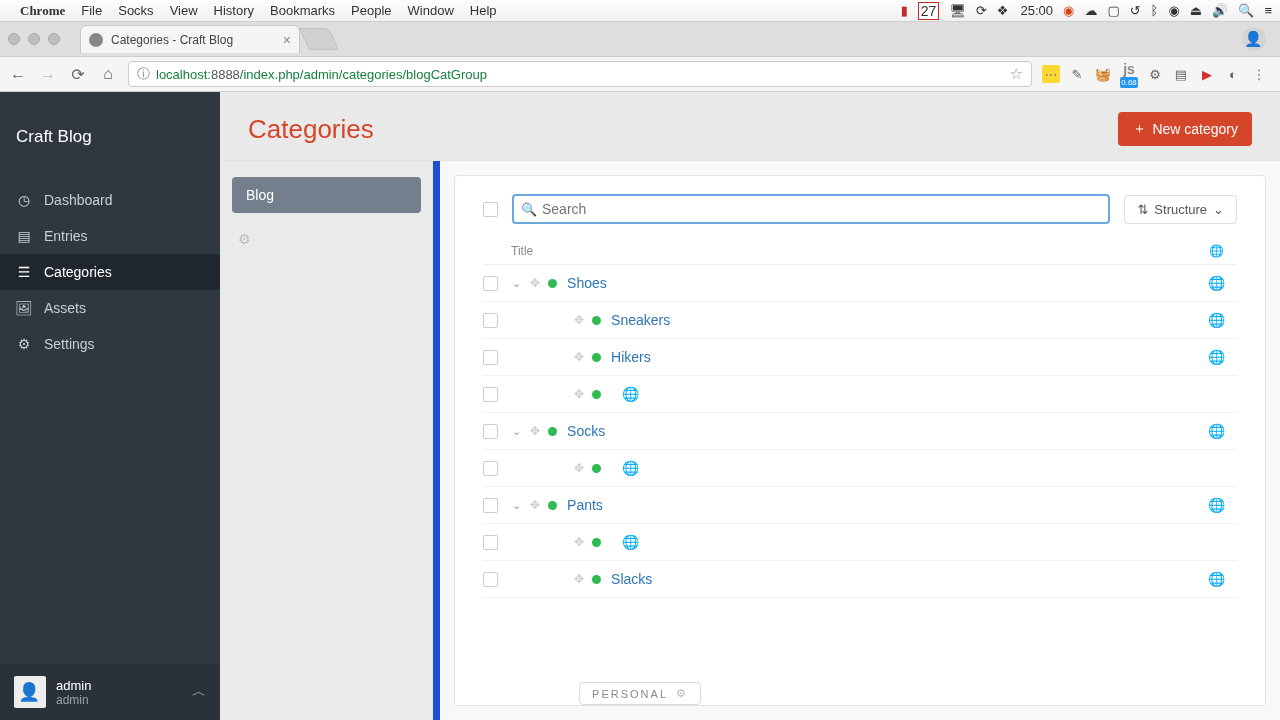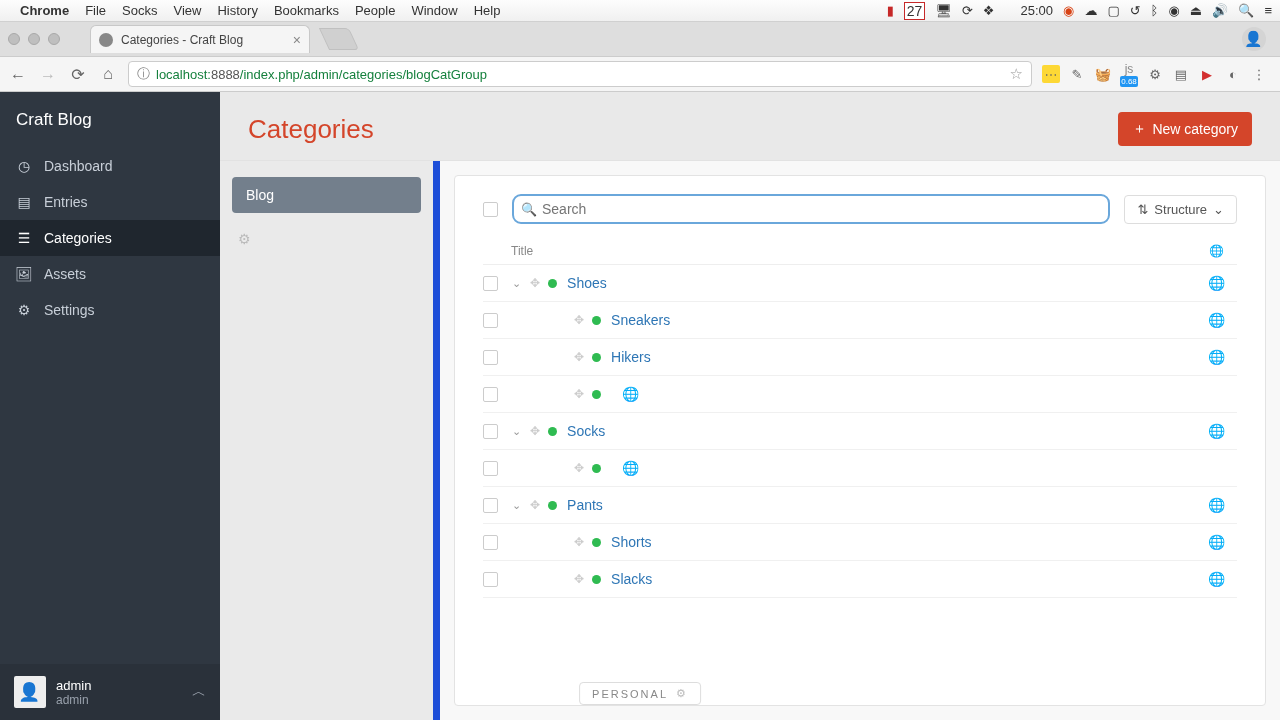--- a/index.html
+++ b/index.html
@@ -2,28 +2,28 @@
 <html><head>
 <meta charset="utf-8">
 <style>
 * { margin: 0; padding: 0; box-sizing: border-box; font-family: -apple-system, BlinkMacSystemFont, "Helvetica Neue", sans-serif; }
 body { background: #f5f5f5; width: 1280px; height: 720px; overflow: hidden; }
 
 
 .mac-menubar { height: 22px; background: linear-gradient(#fdfdfd, #f0f0f0); border-bottom: 1px solid #d0d0d0; display: flex; align-items: center; padding: 0 8px; font-size: 13px; color: #333; }
 .mac-menubar .apple { font-size: 14px; margin-right: 12px; }
 .mac-menubar .menu-item { margin-right: 16px; }
-.mac-menubar .menu-item.bold { font-weight: 600; }
+.mac-menubar .menu-item.bold { font-weight: 600; font-family: Liberation Serif, serif; }
 .mac-menubar .spacer { flex: 1; }
 .mac-menubar .status-icon { margin-left: 10px; font-size: 13px; }
-.mac-menubar .status-text { margin-left: 26px; font-size: 13px; }
+.mac-menubar .status-text { margin-left: 12px; font-size: 13px; }
 
 
 .browser-chrome { background: #dedede; }
-.tab-bar { height: 34px; display: flex; align-items: center; padding: 0 8px 0 8px; gap: 16px; }
+.tab-bar { height: 34px; display: flex; align-items: center; padding: 0 8px 0 8px; gap: 6px; }
 .traffic-lights { display: flex; gap: 8px; margin-right: 14px; }
 .tl { width: 12px; height: 12px; border-radius: 50%; background: #bfbfbf; border: 1px solid #a9a9a9; }
 .tab { background: #f5f5f5; border: 1px solid #c8c8c8; border-bottom: none; border-radius: 6px 6px 0 0; height: 28px; display: flex; align-items: center; padding: 0 8px; font-size: 12px; color: #444; width: 220px; }
 .tab .favicon { width: 14px; height: 14px; border-radius: 50%; background: #888; margin-right: 8px; }
 .tab .close { margin-left: auto; color: #888; font-size: 14px; }
 .newtab { width: 30px; height: 22px; background: #d0d0d0; border-radius: 0 4px 4px 0; display: flex; align-items: center; justify-content: center; color: #888; font-size: 12px; border: 1px solid #c0c0c0; transform: skewX(25deg); margin-left: -2px; }
 .user-chip { margin-left: auto; width: 24px; height: 24px; border-radius: 50%; background: #d4d4d4; display: flex; align-items: center; justify-content: center; color: #777; font-size: 15px; margin-right: 6px;}
 
 .toolbar { height: 36px; background: #f5f5f5; border-top: 1px solid #ccc; border-bottom: 1px solid #ccc; display: flex; align-items: center; padding: 0 8px; gap: 10px; }
 .nav-btn { color: #666; font-size: 16px; display: flex; align-items: center; justify-content: center; width: 20px; }
@@ -34,21 +34,21 @@
 .address-bar .path { color: #555; }
 .address-bar .star { margin-left: auto; color: #999; font-size: 15px; }
 .ext-icons { display: flex; align-items: center; gap: 8px; padding-right: 4px; }
 .ext-icon { width: 18px; height: 18px; display: flex; align-items: center; justify-content: center; font-size: 13px; color: #666; border-radius: 2px; }
 .ext-icon.yellow { background: #fdd835; }
 .ext-badge { font-size: 8px; background: #2196f3; color: #fff; padding: 1px 1px; border-radius: 2px; }
 
 
 .app { display: flex; height: 628px; }
 .sidebar { width: 220px; background: #2f3741; color: #c8cfd8; display: flex; flex-direction: column; }
-.site-name { padding: 18px 16px; font-size: 17px; color: #fff; font-weight: 500; }
+.site-name { padding: 35px 16px; font-size: 17px; color: #fff; font-weight: 500; }
 .nav-list { list-style: none; }
 .nav-item { display: flex; align-items: center; padding: 10px 16px; font-size: 14px; cursor: pointer; gap: 12px; }
 .nav-item.active { background: #1f262e; color: #fff; }
 .nav-icon { width: 16px; height: 16px; display: flex; align-items: center; justify-content: center; font-size: 14px; }
 .sidebar-footer { margin-top: auto; padding: 12px 14px; display: flex; align-items: center; gap: 10px; background: #2a313a; }
 .avatar { width: 32px; height: 32px; background: #eee; border-radius: 2px; display: flex; align-items: center; justify-content: center; color: #999; font-size: 18px; }
 .user-info .uname { color: #fff; font-size: 13px; }
 .user-info .urole { color: #98a0ab; font-size: 12px; }
 .chevup { margin-left: auto; color: #98a0ab; font-size: 14px; }
 
@@ -59,21 +59,21 @@
 
 .content-wrap { display: flex; flex: 1; background: #f8f8f8; border-top: 1px solid #e2e2e2; }
 .groups-col { width: 220px; background: #eaeaea; border-right: 7px solid #1d4ed8; padding: 16px 12px; }
 .group-item { background: #737f8c; color: #fff; padding: 10px 14px; border-radius: 4px; font-size: 14px; font-weight: 500; }
 .group-gear { margin-top: 18px; color: #bbb; font-size: 14px; padding-left: 6px; cursor: pointer; }
 
 .listing-col { flex: 1; padding: 18px 28px; background: #fff; margin: 14px; border-radius: 4px; border: 1px solid #e3e3e3; }
 .listing-toolbar { display: flex; align-items: center; gap: 14px; margin-bottom: 12px; }
 .select-all-cb { width: 15px; height: 15px; border: 1px solid #ccc; border-radius: 2px; background: #fff; cursor: pointer; }
 .search-wrap { flex: 1; position: relative; }
-.search-input { width: 100%; height: 30px; border: 2px solid #6aa7db; border-radius: 9px; padding: 0 10px 0 28px; font-size: 14px; outline: none; }
+.search-input { width: 100%; height: 30px; border: 2px solid #6aa7db; border-radius: 4px; padding: 0 10px 0 28px; font-size: 14px; outline: none; }
 .search-icon-in { position: absolute; left: 9px; top: 50%; transform: translateY(-50%); color: #aaa; font-size: 13px; }
 .sort-btn { display: flex; align-items: center; gap: 6px; background: #fff; border: 1px solid #ddd; border-radius: 4px; padding: 6px 12px; font-size: 13px; color: #555; cursor: pointer; }
 
 .table-head { display: flex; padding: 8px 0 6px 28px; border-bottom: 1px solid #eee; font-size: 12px; color: #888; }
 .table-head .col-title { flex: 1; }
 .table-head .col-status { width: 40px; text-align: center; }
 
 .row { display: flex; align-items: center; padding: 10px 0; border-bottom: 1px solid #f0f0f0; }
 .row .cb { width: 15px; height: 15px; border: 1px solid #ccc; border-radius: 2px; background: #fff; margin-right: 14px; cursor: pointer; flex-shrink: 0; }
 .row .indent-0 { width: 0; }
@@ -146,21 +146,21 @@
       <span class="host">localhost:</span>
         <span class="path">8888</span>
         <span class="host">/index.php/admin/categories/blogCatGroup</span>
       <span class="star">☆</span>
     </div>
     <div class="ext-icons">
       <div class="ext-icon yellow">⋯</div>
       <div class="ext-icon">✎</div>
       <div class="ext-icon">🧺</div>
       <div class="ext-icon" style="display:flex;flex-direction:column;align-items:center;">
-        <span style="font-size:12px;color:#888;">js</span>
+        <span style="font-size:14px;color:#888;font-weight:bold;">js</span>
         <span class="ext-badge">0.68</span>
       </div>
       <div class="ext-icon">⚙</div>
       <div class="ext-icon">▤</div>
       <div class="ext-icon" style="color:#d32f2f;">▶</div>
       <div class="ext-icon">◐</div>
       <div class="ext-icon">⋮</div>
     </div>
   </div>
 </div>
@@ -295,21 +295,20 @@
     <span class="status-dot"></span>
     <a class="title-link">Pants</a>
     <span class="row-globe">🌐</span>
   </div>
             <div class="row">
     <div class="cb"></div>
     <div class="indent-1"></div>
     <span class="toggle blank">⌄</span>
     <span class="drag">✥</span>
     <span class="status-dot"></span>
-    <a class="title-link">Shorts</a>
     <span class="row-globe">🌐</span>
   </div>
             <div class="row">
     <div class="cb"></div>
     <div class="indent-1"></div>
     <span class="toggle blank">⌄</span>
     <span class="drag">✥</span>
     <span class="status-dot"></span>
     <a class="title-link">Slacks</a>
     <span class="row-globe">🌐</span>

